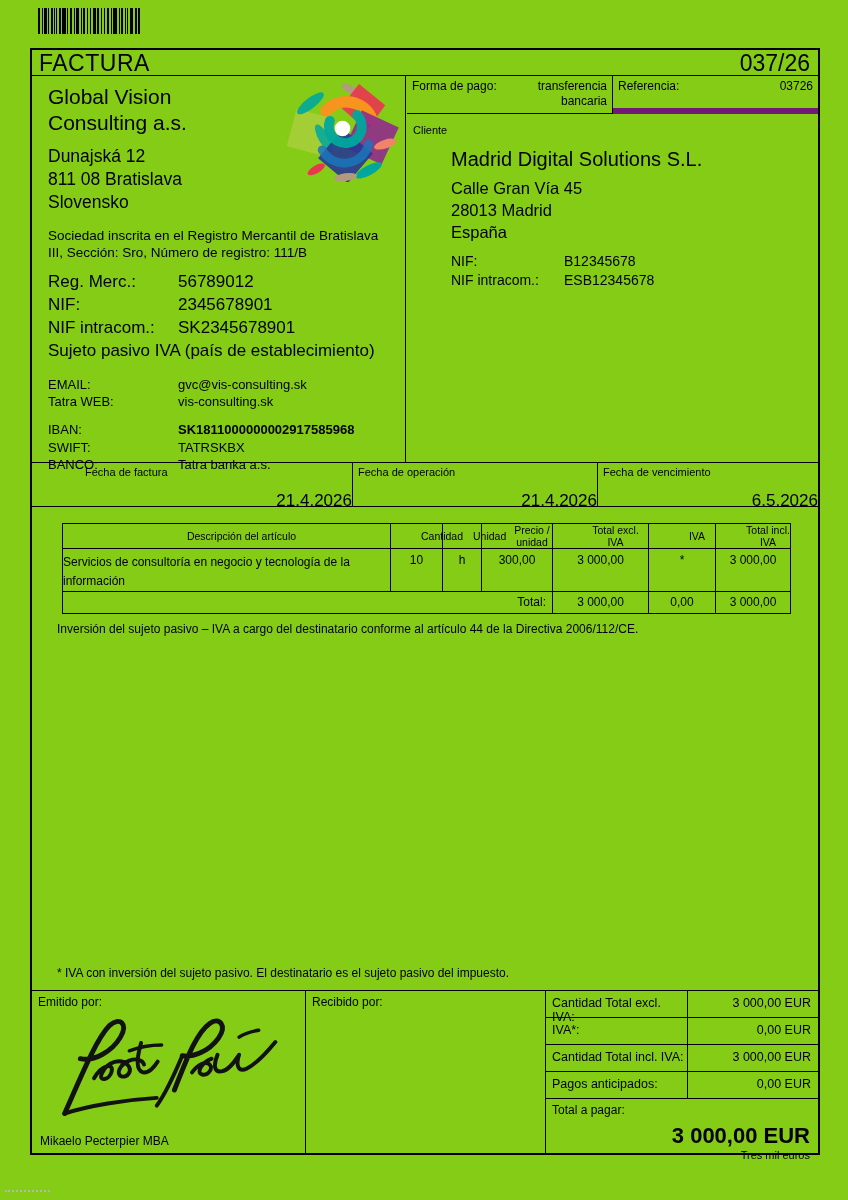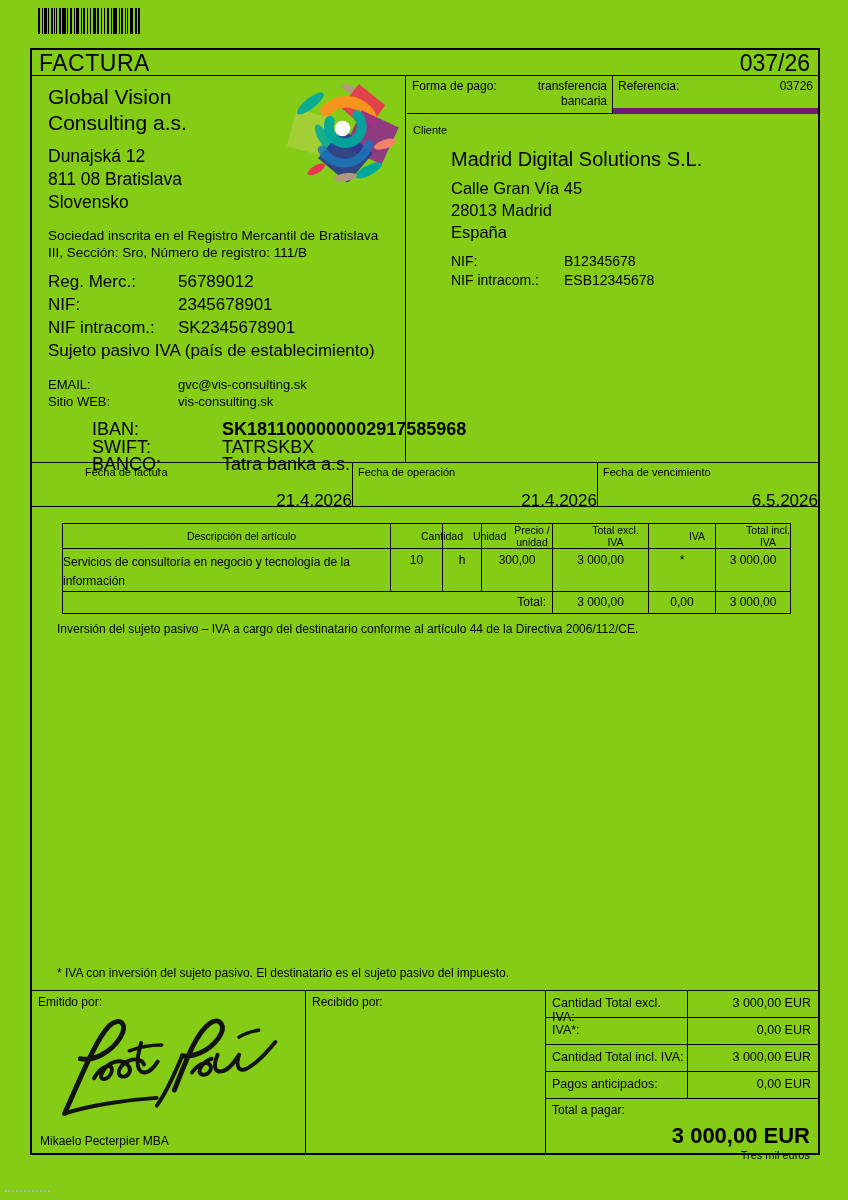--- a/index.html
+++ b/index.html
@@ -22,21 +22,21 @@
   
   .supplier-name { font-size:21px; line-height:26px; }
   .supplier-address { margin-top:9px; font-size:17.5px; line-height:23px; }
   .logo { position:absolute; right:6px; top:4px; }
   .reg-note { margin-top:13px; font-size:13.5px; line-height:17px; width:340px; }
   .id-block { margin-top:9px; font-size:17px; line-height:23px; }
   .kv { display:flex; }
   .kv .k { width:130px; flex:0 0 130px; }
   .vat-note { font-size:17px; line-height:23px; }
   .contact-block { margin-top:14px; font-size:13px; line-height:17px; }
-  .bank-block { margin-top:11px; font-size:18px; line-height:17.5px;margin-left:44px; }
+  .bank-block { margin-top:11px; font-size:13px; line-height:17.5px; }
   .bold { font-weight:bold; }
   
   .pay-row { position:absolute; left:0; top:0; width:100%; height:38px; display:flex; }
   .pay-box { width:206px; border-right:1px solid #000; border-bottom:1px solid #000; display:flex; justify-content:space-between; padding:3px 5px; }
   .ref-box { flex:1; border-bottom:6px solid #701a75; display:flex; justify-content:space-between; padding:3px 5px; }
   .pay-row .lbl { font-size:12px; }
   .pay-row .val { font-size:12px; text-align:right; line-height:15px; }
   .client-label { position:absolute; left:6px; top:48px; font-size:11px; }
   .client-info { position:absolute; left:44px; top:72px; }
   .client-name { font-size:20px; }
@@ -177,21 +177,21 @@
           <span>SK2345678901</span>
         </div>
         <div class="vat-note">Sujeto pasivo IVA (país de establecimiento)</div>
       </div>
       <div class="contact-block">
         <div class="kv">
           <span class="k">EMAIL:</span>
           <span>gvc@vis-consulting.sk</span>
         </div>
         <div class="kv">
-          <span class="k">Sitio WEB:</span>
+          <span class="k">Tatra WEB:</span>
           <span>vis-consulting.sk</span>
         </div>
       </div>
       <div class="bank-block">
         <div class="kv">
           <span class="k">IBAN:</span>
           <span class="bold">SK1811000000002917585968</span>
         </div>
         <div class="kv">
           <span class="k">SWIFT:</span>

